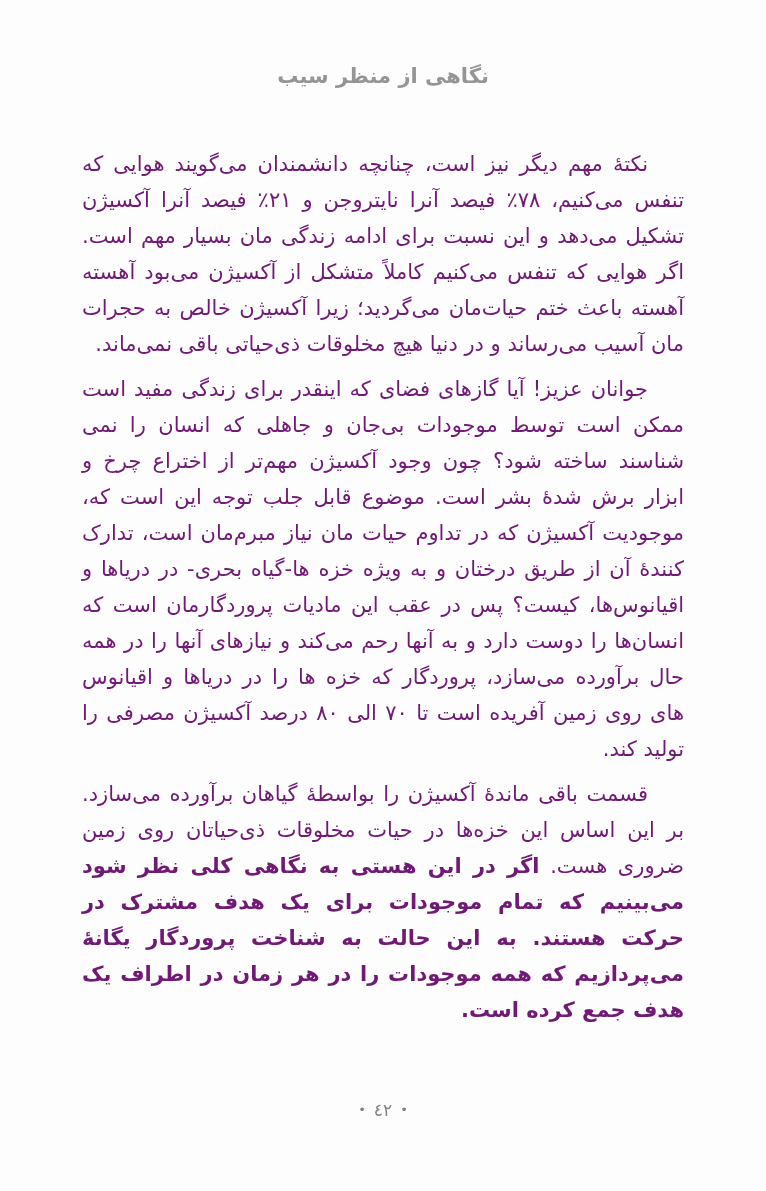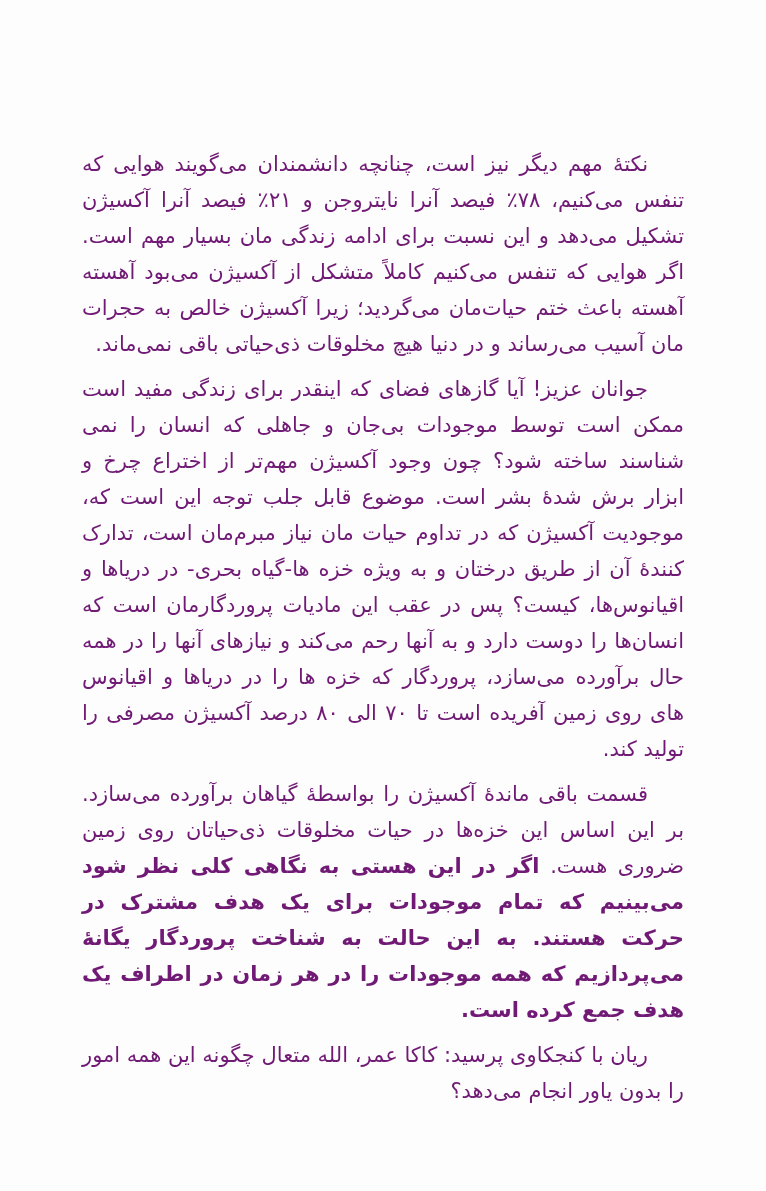--- a/index.html
+++ b/index.html
@@ -61,27 +61,28 @@
     font-size: 17px;
     margin: 0 8px;
     vertical-align: -2px;
   }
 </style>
 </head>
 <body>
 
 <div class="page">
 
+  <div class="header-title">نگاهی از منظر سیب</div>
 
   <div class="body-text">
 
     <p class="para"><span>نکتهٔ مهم دیگر نیز است، چنانچه دانشمندان می‌گویند هوایی که تنفس می‌کنیم، ٧٨٪ فیصد آنرا نایتروجن و ٢١٪ فیصد آنرا آکسیژن تشکیل می‌دهد و این نسبت برای ادامه زندگی مان بسیار مهم است. اگر هوایی که تنفس می‌کنیم کاملاً متشکل از آکسیژن می‌بود آهسته آهسته باعث ختم حیات‌مان می‌گردید؛ زیرا آکسیژن خالص به حجرات مان آسیب می‌رساند و در دنیا هیچ مخلوقات ذی‌حیاتی باقی نمی‌ماند.</span></p>
 
     <p class="para"><span>جوانان عزیز! آیا گازهای فضای که اینقدر برای زندگی مفید است ممکن است توسط موجودات بی‌جان و جاهلی که انسان را نمی شناسند ساخته شود؟ چون وجود آکسیژن مهم‌تر از اختراع چرخ و ابزار برش شدهٔ بشر است. موضوع قابل جلب توجه این است که، موجودیت آکسیژن که در تداوم حیات مان نیاز مبرم‌مان است، تدارک کنندهٔ آن از طریق درختان و به ویژه خزه ها-گیاه بحری- در دریاها و اقیانوس‌ها، کیست؟ پس در عقب این مادیات پروردگارمان است که انسان‌ها را دوست دارد و به آنها رحم می‌کند و نیازهای آنها را در همه حال برآورده می‌سازد، پروردگار که خزه ها را در دریاها و اقیانوس های روی زمین آفریده است تا ٧٠ الی ٨٠ درصد آکسیژن مصرفی را تولید کند.</span></p>
 
     <p class="para"><span>قسمت باقی ماندهٔ آکسیژن را بواسطهٔ گیاهان برآورده می‌سازد. بر این اساس این خزه‌ها در حیات مخلوقات ذی‌حیاتان روی زمین ضروری هست. </span><span class="seg-bold">اگر در این هستی به نگاهی کلی نظر شود می‌بینیم که تمام موجودات برای یک هدف مشترک در حرکت هستند. به این حالت به شناخت پروردگار یگانهٔ می‌پردازیم که همه موجودات را در هر زمان در اطراف یک هدف جمع کرده است.</span></p>
 
-    <p class="para"><span>ریان با کنجکاوی پرسید: کاکا عمر، الله متعال چگونه این همه امور را بدون یاور انجام می‌دهد؟</span></p>
 
   </div>
 
+  <div class="footer"><span class="dot">•</span><span class="num">٤٢</span><span class="dot">•</span></div>
 
 </div>
 
 </body></html>

